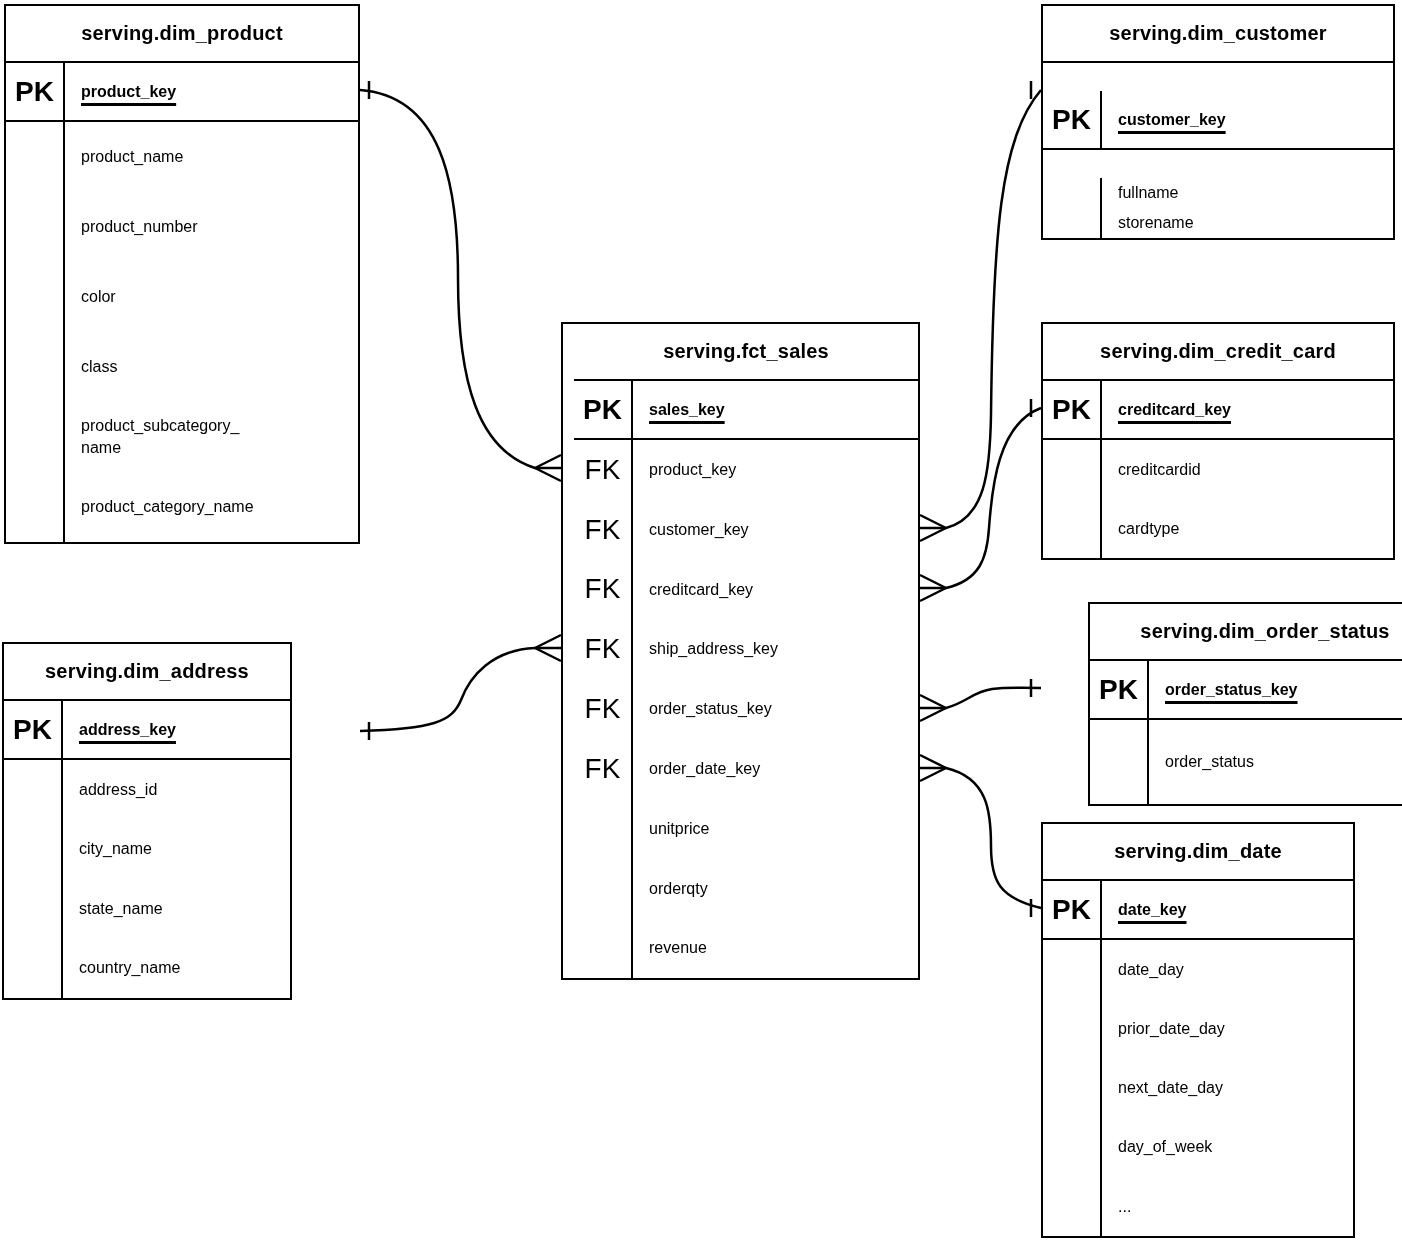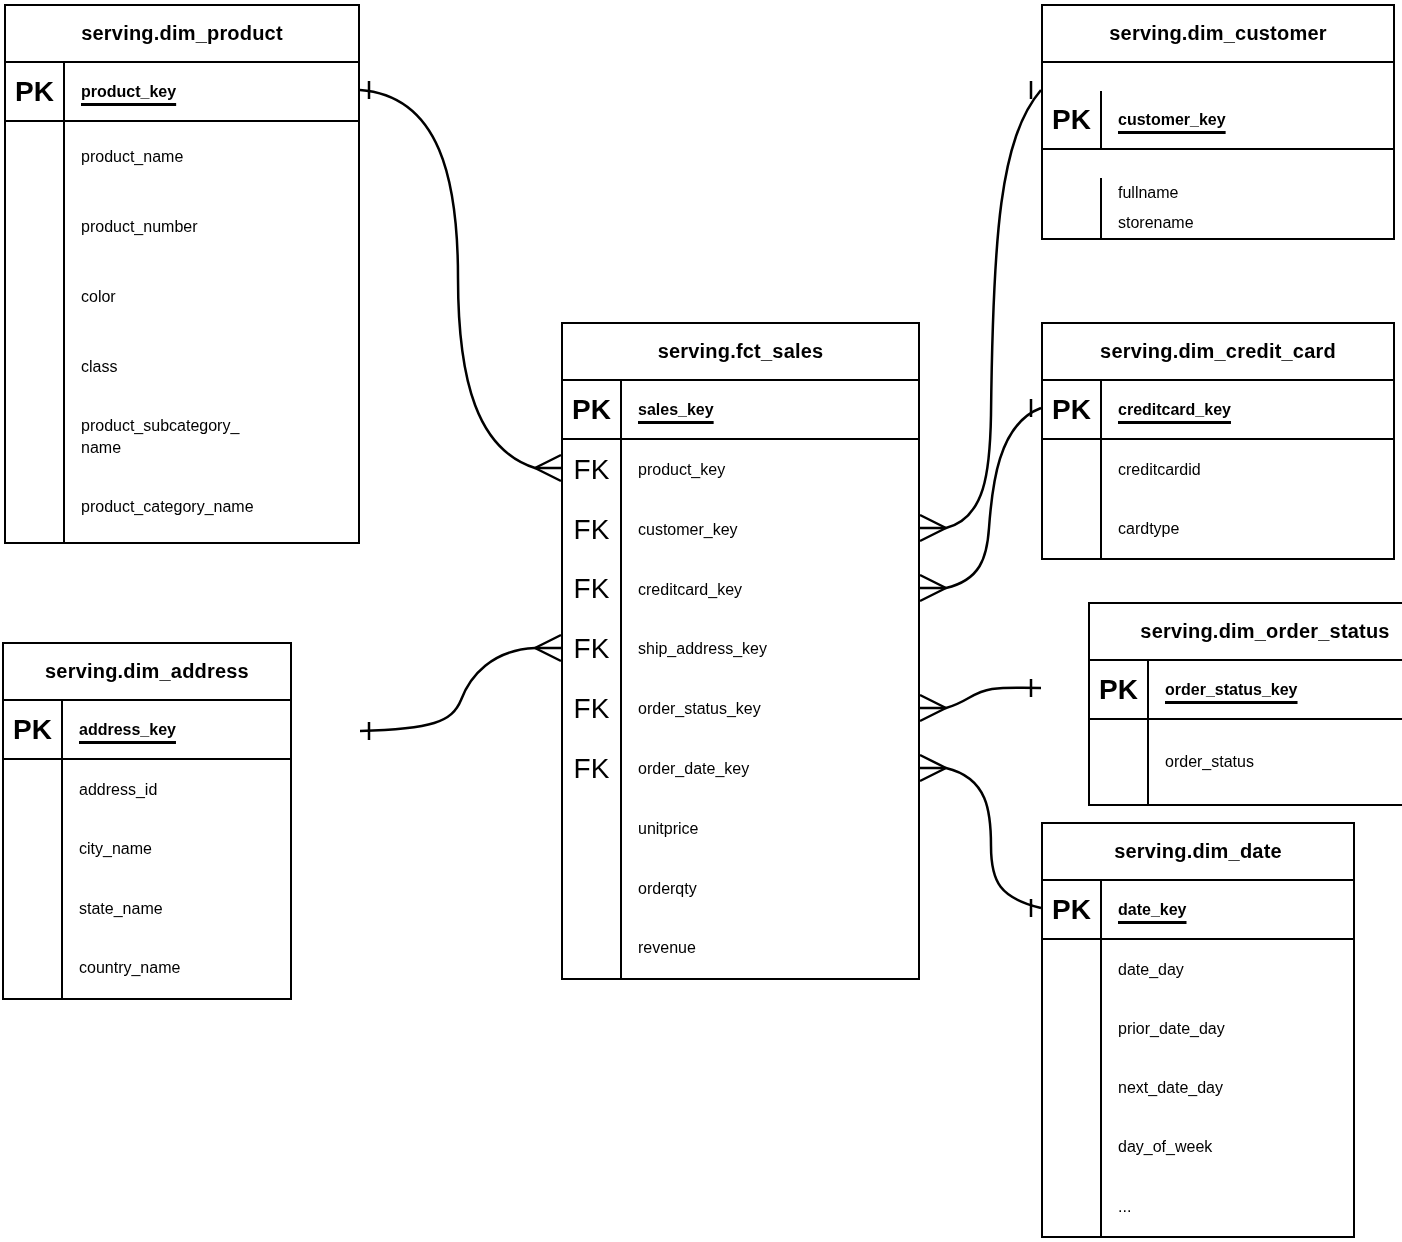--- a/index.html
+++ b/index.html
@@ -161,21 +161,21 @@
         <div class="erd-row body-row">
           <div class="cell-label"></div>
           <div class="cell-name">fullname</div>
         </div>
         <div class="erd-row body-row">
           <div class="cell-label"></div>
           <div class="cell-name">storename</div>
         </div>
       </div>
     </div>
-  <div class="erd-table" style="left:561px;  top:322px; width:359px; height:658px;">
+  <div class="erd-table" style="left:561px;  top:322px; width:359px; height:658px;padding-left:11px;">
       <div class="erd-title">serving.fct_sales</div>
       <div class="erd-row pk-row">
         <div class="cell-label">PK</div>
         <div class="cell-name">sales_key</div>
       </div>
       <div class="erd-body">
         <div class="erd-row body-row">
           <div class="cell-label">FK</div>
           <div class="cell-name">product_key</div>
         </div>

